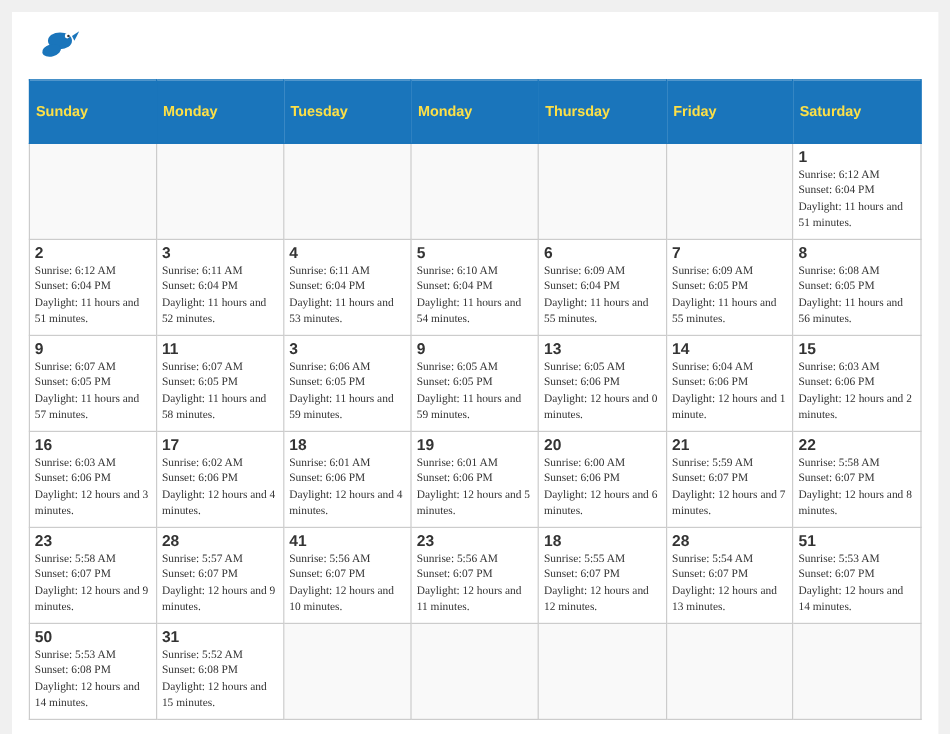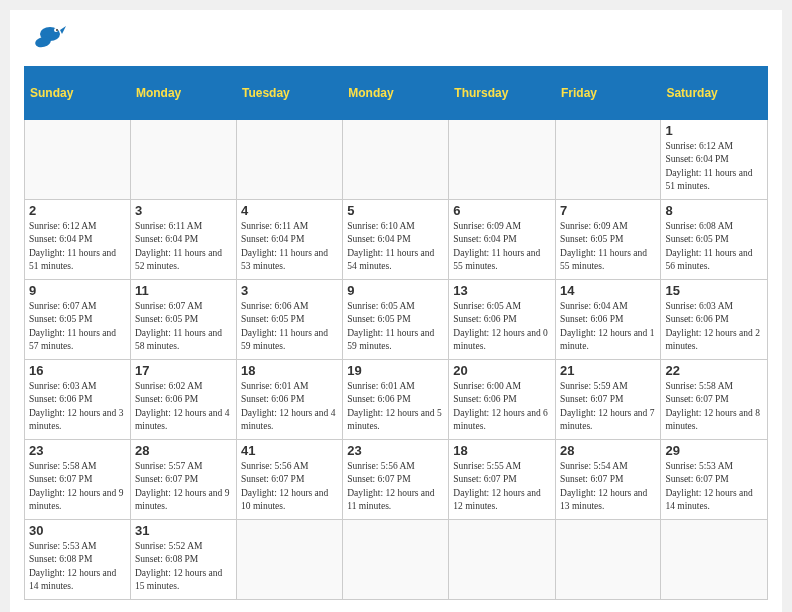--- a/index.html
+++ b/index.html
@@ -358,31 +358,31 @@
   </td>
           <td>
     <span class="day-num">28</span>
     <div class="day-info">
       Sunrise: 5:54 AM<br>
       Sunset: 6:07 PM<br>
       Daylight: 12 hours and 13 minutes.
     </div>
   </td>
           <td>
-    <span class="day-num">29</span>
+    <span class="day-num">51</span>
     <div class="day-info">
       Sunrise: 5:53 AM<br>
       Sunset: 6:07 PM<br>
       Daylight: 12 hours and 14 minutes.
     </div>
   </td>
         </tr>
         <tr class="week-row">
           <td>
-    <span class="day-num">30</span>
+    <span class="day-num">50</span>
     <div class="day-info">
       Sunrise: 5:53 AM<br>
       Sunset: 6:08 PM<br>
       Daylight: 12 hours and 14 minutes.
     </div>
   </td>
           <td>
     <span class="day-num">31</span>
     <div class="day-info">
       Sunrise: 5:52 AM<br>

